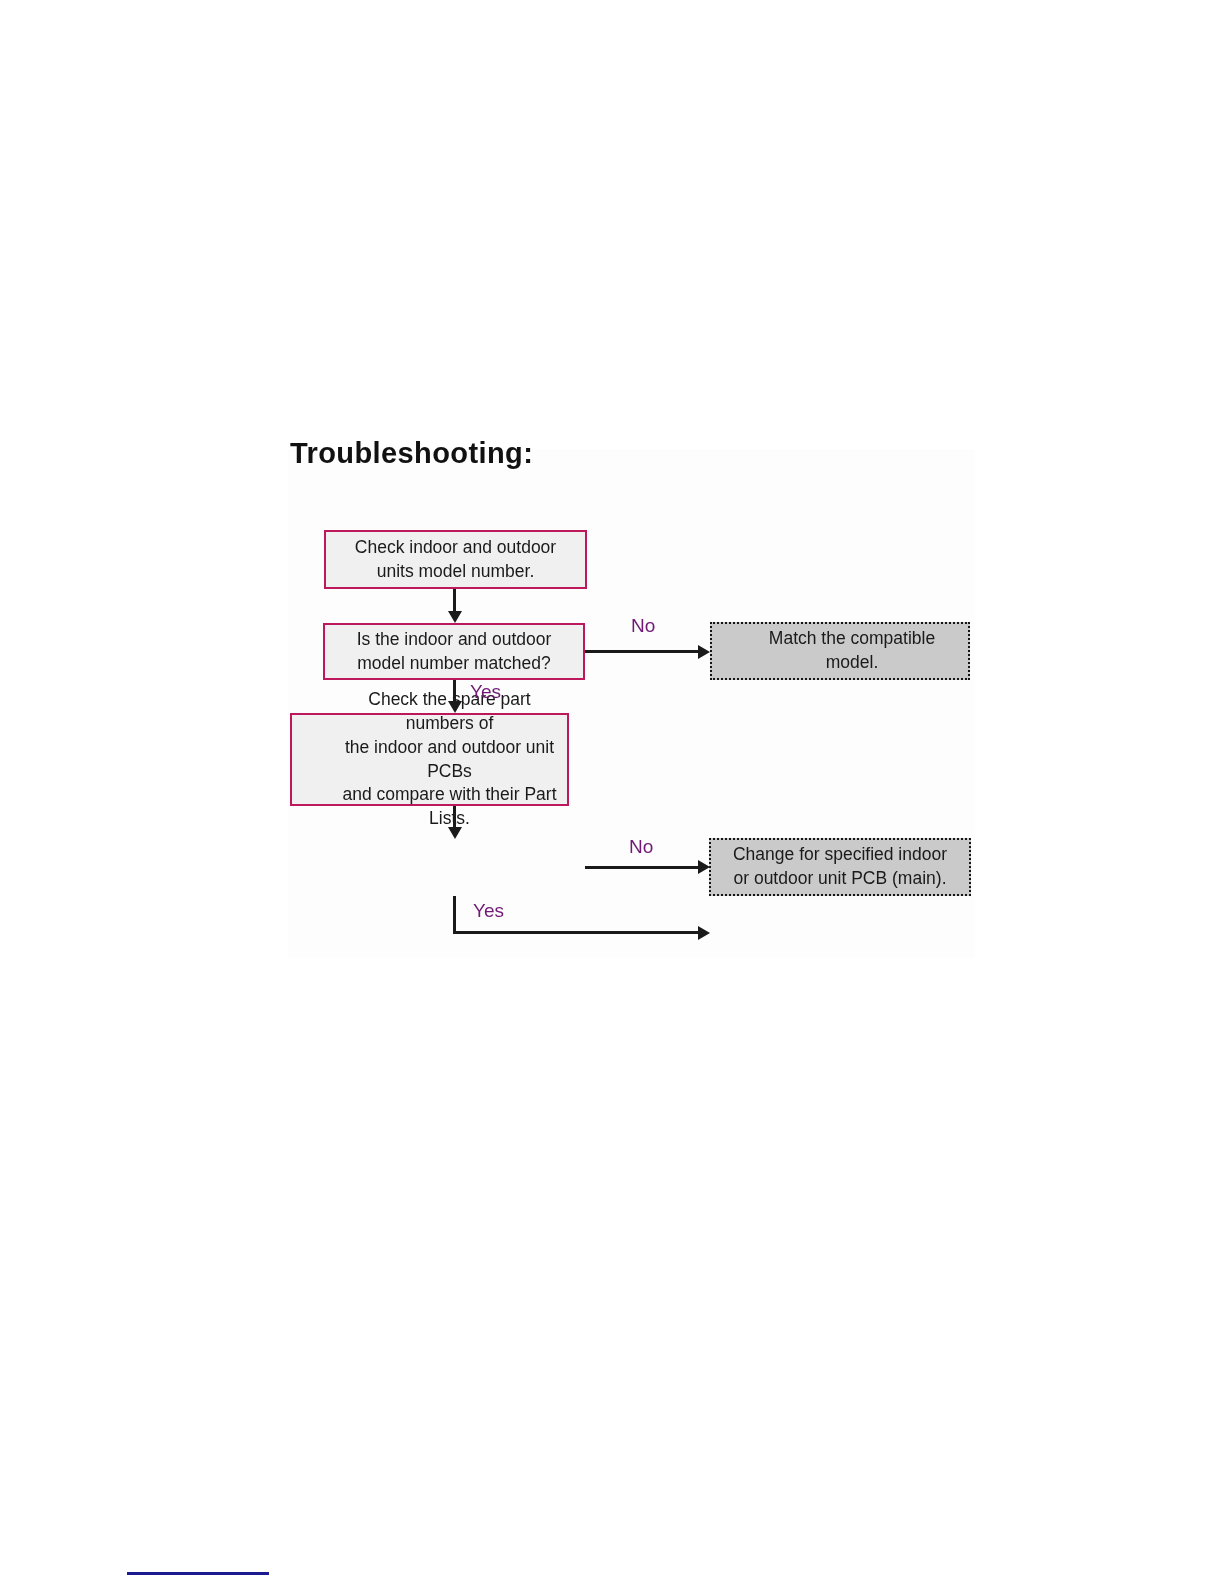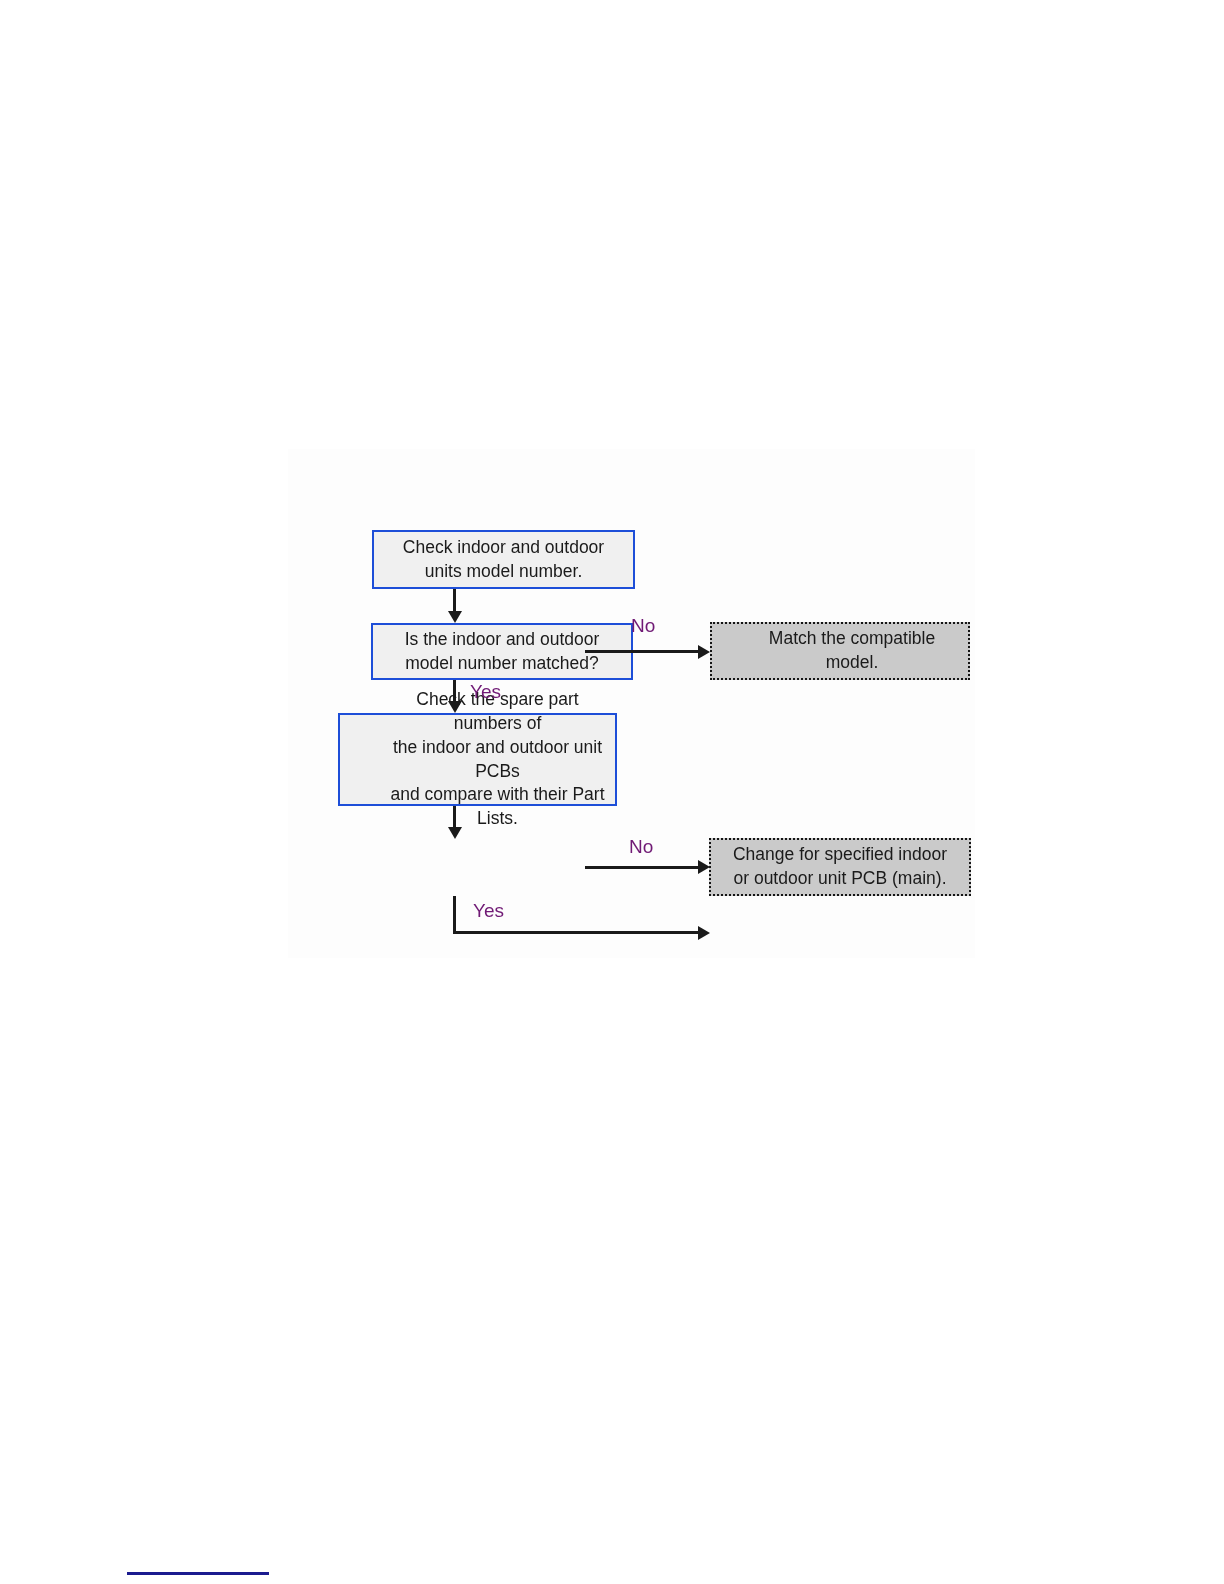--- a/index.html
+++ b/index.html
@@ -32,22 +32,21 @@
     align-items: center;
     justify-content: center;
     text-align: center;
     white-space: pre-line;
     color: #1a1a1a;
     font-size: 17.5px;
     line-height: 1.36;
   }
   .process {
     background: #f0f0f0;
-    border: 2px solid #1d4ed8;
-    margin-left: 48px;
+    border: 2px solid #be185d;
   }
   .action {
     background: #cacaca;
     border: 2px dotted #151515;
   }
   .node-a { left: 324px; top: 530px; width: 263px; height: 59px; }
   .node-b { left: 323px; top: 623px; width: 262px; height: 57px; }
   .node-c { left: 290px; top: 713px; width: 279px; height: 93px; padding-left: 40px; }
   .node-d { left: 324px; top: 839px; width: 261px; height: 57px; }
   .node-e { left: 710px; top: 622px; width: 260px; height: 58px; padding-left: 24px; }
@@ -102,20 +101,21 @@
     background: #1b1b8f;
   }
 </style>
 </head>
 <body>
 
 <div class="page">
 
   <div class="panel"></div>
 
+  <div class="title">Troubleshooting:</div>
 
   <div class="node process node-a">Check indoor and outdoor
 units model number.</div>
 
   <div class="node process node-b">Is the indoor and outdoor
 model number matched?</div>
 
   <div class="node process node-c">Check the spare part numbers of
 the indoor and outdoor unit PCBs
 and compare with their Part Lists.</div>

